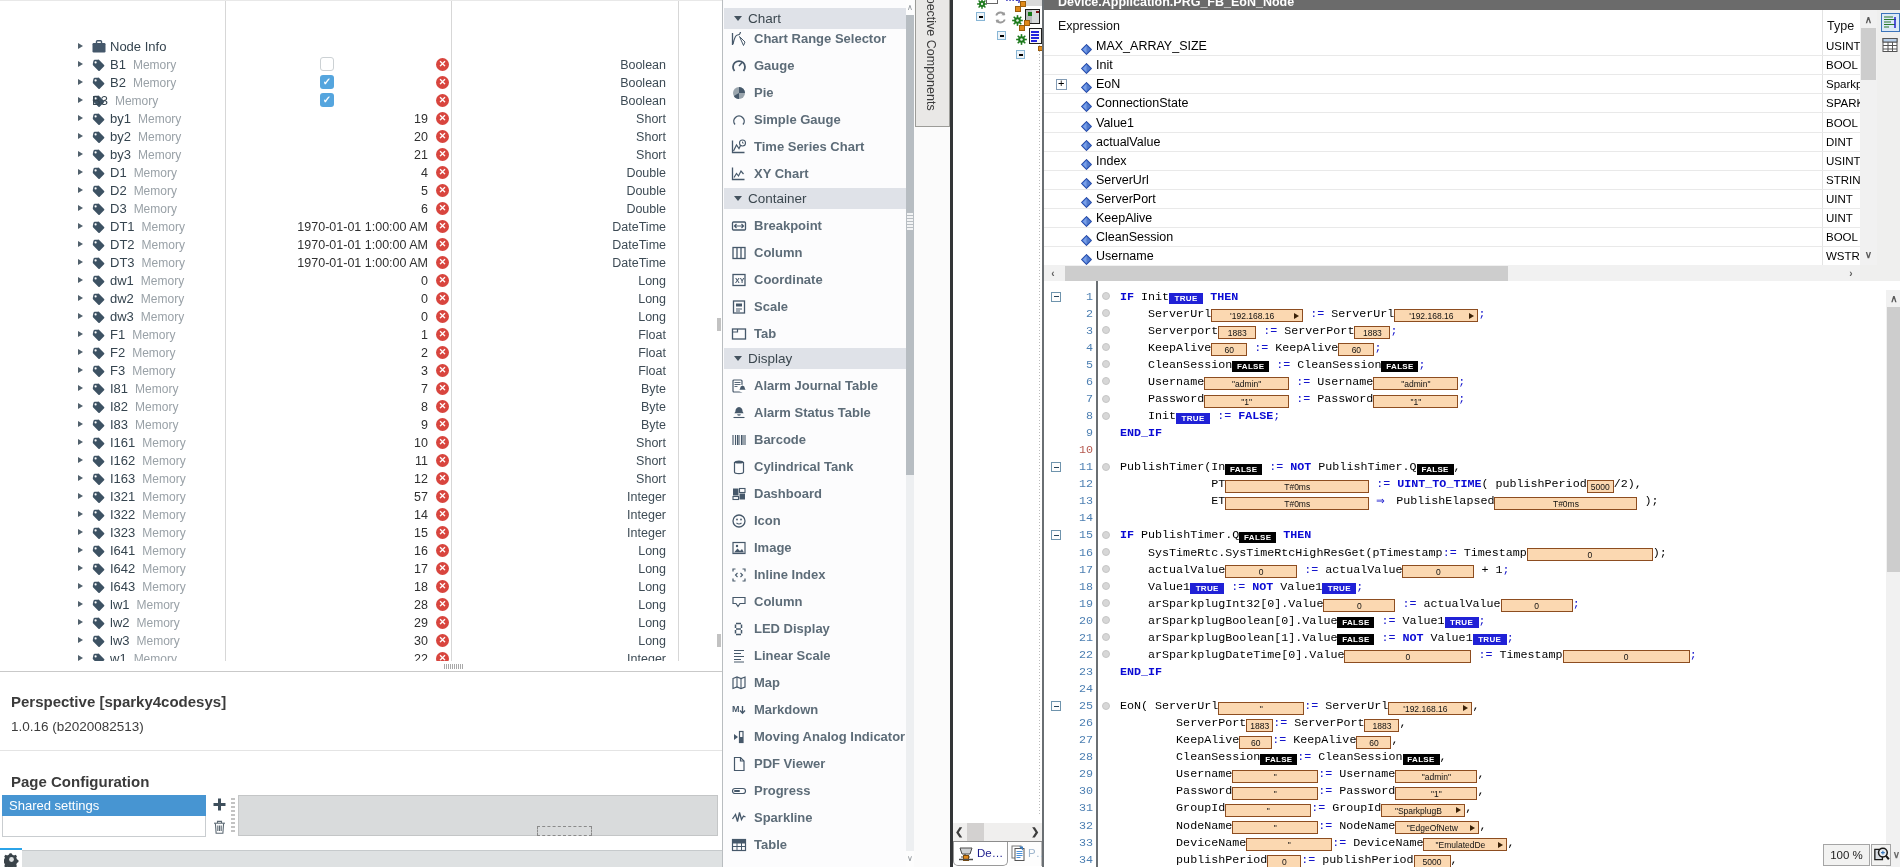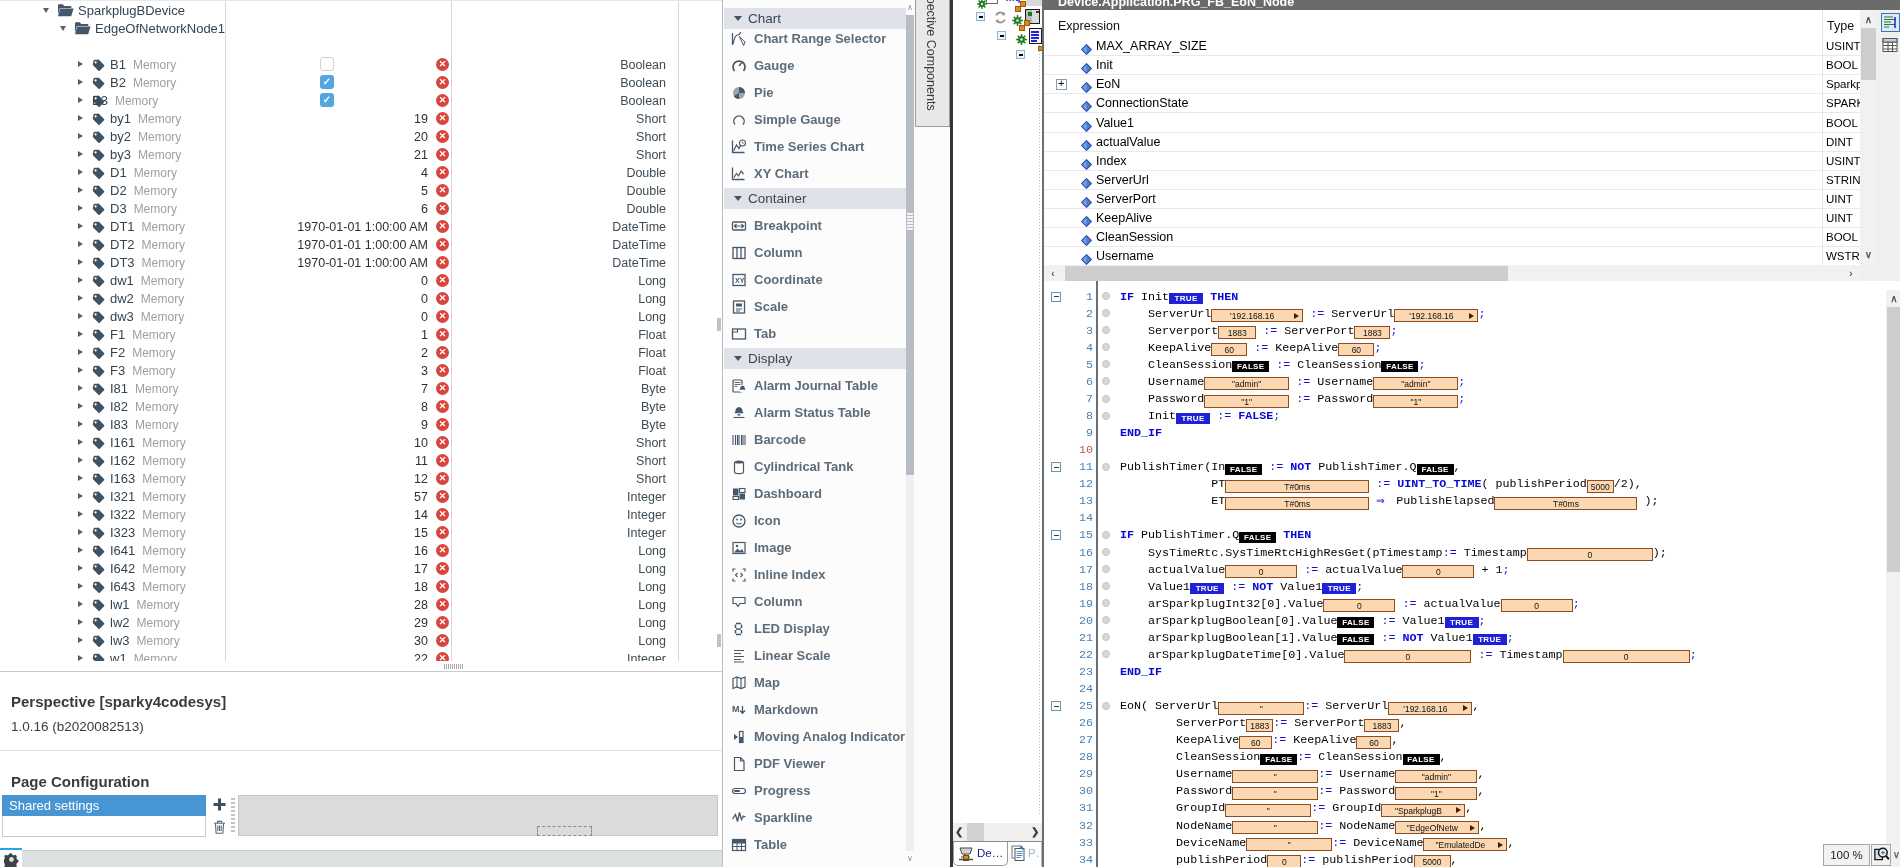--- a/index.html
+++ b/index.html
@@ -81,35 +81,27 @@
 .vb i{position:absolute;right:3px;top:2.5px;width:0;height:0;border-left:5px solid #3b2208;border-top:3.5px solid transparent;border-bottom:3.5px solid transparent}
 
 #zoombox{position:absolute;left:779px;top:844px;width:47px;height:22px;background:#f2f2f1;border:1px solid #a5a5a5;
  font-size:11.5px;color:#1e1e1e;text-align:center;line-height:20px}
 #magbox{position:absolute;left:827px;top:844px;width:20px;height:22px;background:#f2f2f1;border:1px solid #a5a5a5}
 </style></head><body>
 <div id="tree">
     <div class="vline" style="left:225px"></div>
     <div class="vline" style="left:451px"></div>
     <div class="vline" style="left:678px"></div>
-    <div class="trow" style="top:0px">
-      <div class="arr-d" style="left:43px"></div>
-      <div class="abs" style="left:57px;top:2px"><svg width="17" height="14" viewBox="0 0 17 14">
-          <path d="M1 2.5 q0-1.2 1.2-1.2 h3.6 l1.4 1.6 h6 q1.2 0 1.2 1.2 v1 h-11.5 l-2 7 z" fill="#44576a"></path>
-          <path d="M3.2 5.6 h13.4 l-2.4 7.6 h-13.2 z" fill="#44576a"></path>
-        </svg></div>
-      <div class="tname" style="left:78px">SparkplugBDevice</div>
-    </div>
-    <div class="trow" style="top:18px">
-      <div class="arr-d" style="left:60px"></div>
-      <div class="abs" style="left:74px;top:2px"><svg width="17" height="14" viewBox="0 0 17 14">
-          <path d="M1 2.5 q0-1.2 1.2-1.2 h3.6 l1.4 1.6 h6 q1.2 0 1.2 1.2 v1 h-11.5 l-2 7 z" fill="#44576a"></path>
-          <path d="M3.2 5.6 h13.4 l-2.4 7.6 h-13.2 z" fill="#44576a"></path>
-        </svg></div>
-      <div class="tname" style="left:95px">EdgeOfNetworkNode1</div>
+    <div class="trow" style="top:36px">
+      <div class="arr-r" style="left:78px"></div>
+      <div class="abs" style="left:92px;top:2px"><svg width="14" height="13" viewBox="0 0 14 13">
+          <rect x="0.5" y="3" width="13" height="9.5" rx="1.2" fill="#44576a"></rect>
+          <path d="M4.5 3 v-1.4 q0-0.9 0.9-0.9 h3.2 q0.9 0 0.9 0.9 v1.4" fill="none" stroke="#44576a" stroke-width="1.4"></path>
+        </svg></div>
+      <div class="tname" style="left:110px">Node Info</div>
     </div>
     <div class="trow" style="top:54px">
       <div class="arr-r" style="left:78px"></div>
       <div class="abs" style="left:92px;top:3px"><svg width="13" height="13" viewBox="0 0 13 13">
           <path d="M5.6 0.8 q0.6-0.6 1.3 0 l5.2 5.2 q0.6 0.6 0 1.3 l-4.4 4.4 q-0.6 0.6-1.3 0 L1.2 6.5 q-0.6-0.6-0.4-1.4 l0.6-3.2 q0.2-0.9 1.1-1.1 z" fill="#3d5263"></path>
           <circle cx="3.6" cy="3.4" r="1.1" fill="#fff"></circle>
         </svg></div>
       <div class="tname" style="left:110px">B1<span class="tmem">Memory</span></div>
       <div class="cb un"></div>
       <div class="redx">✕</div>

